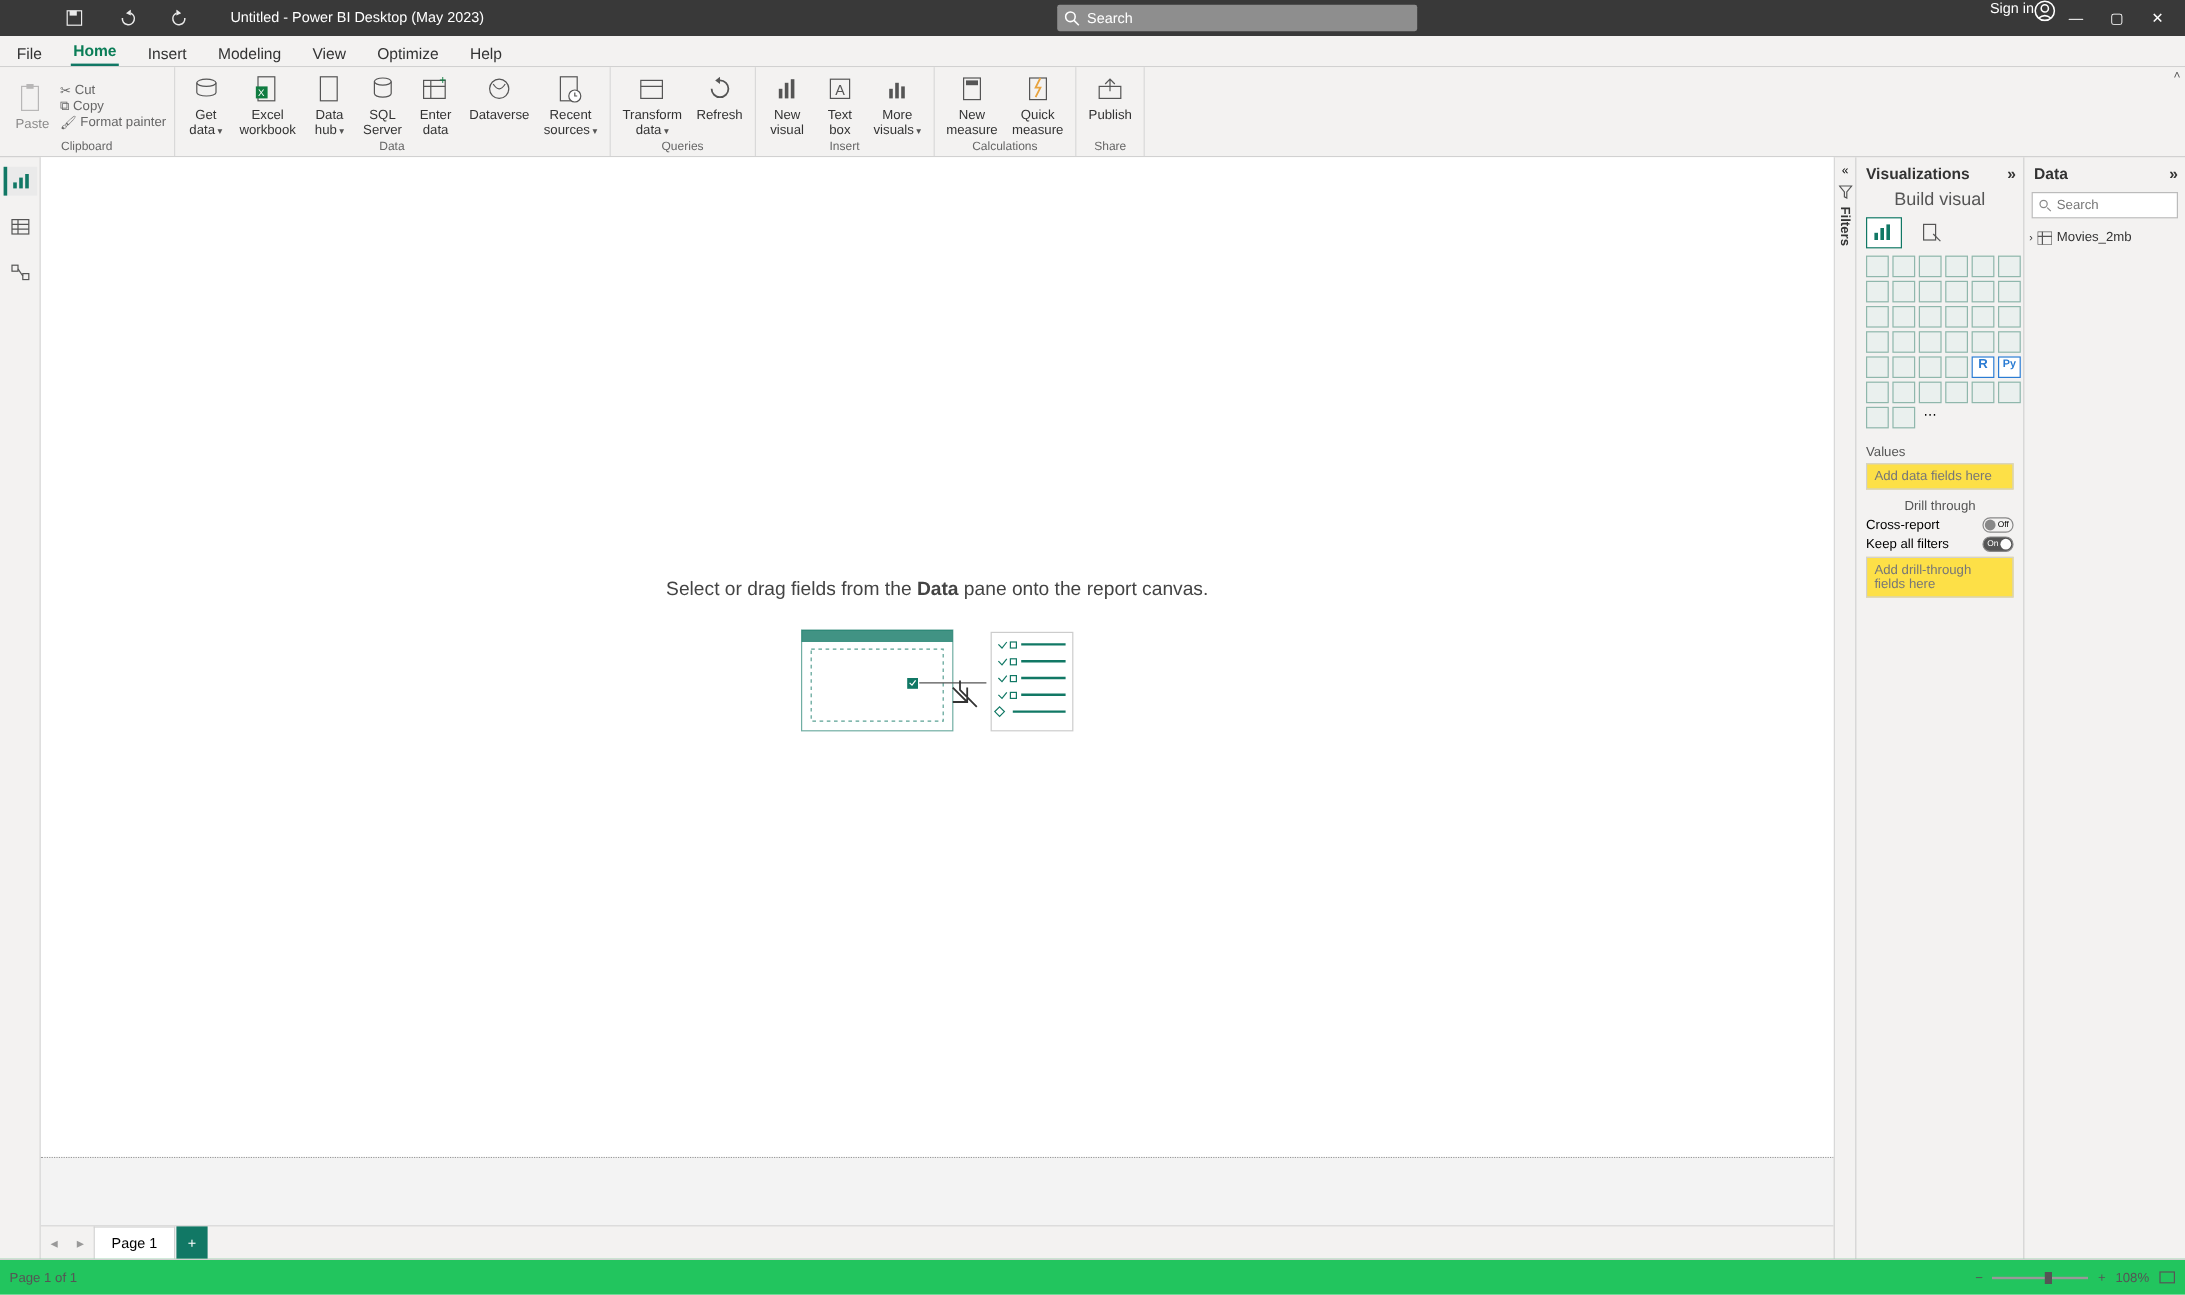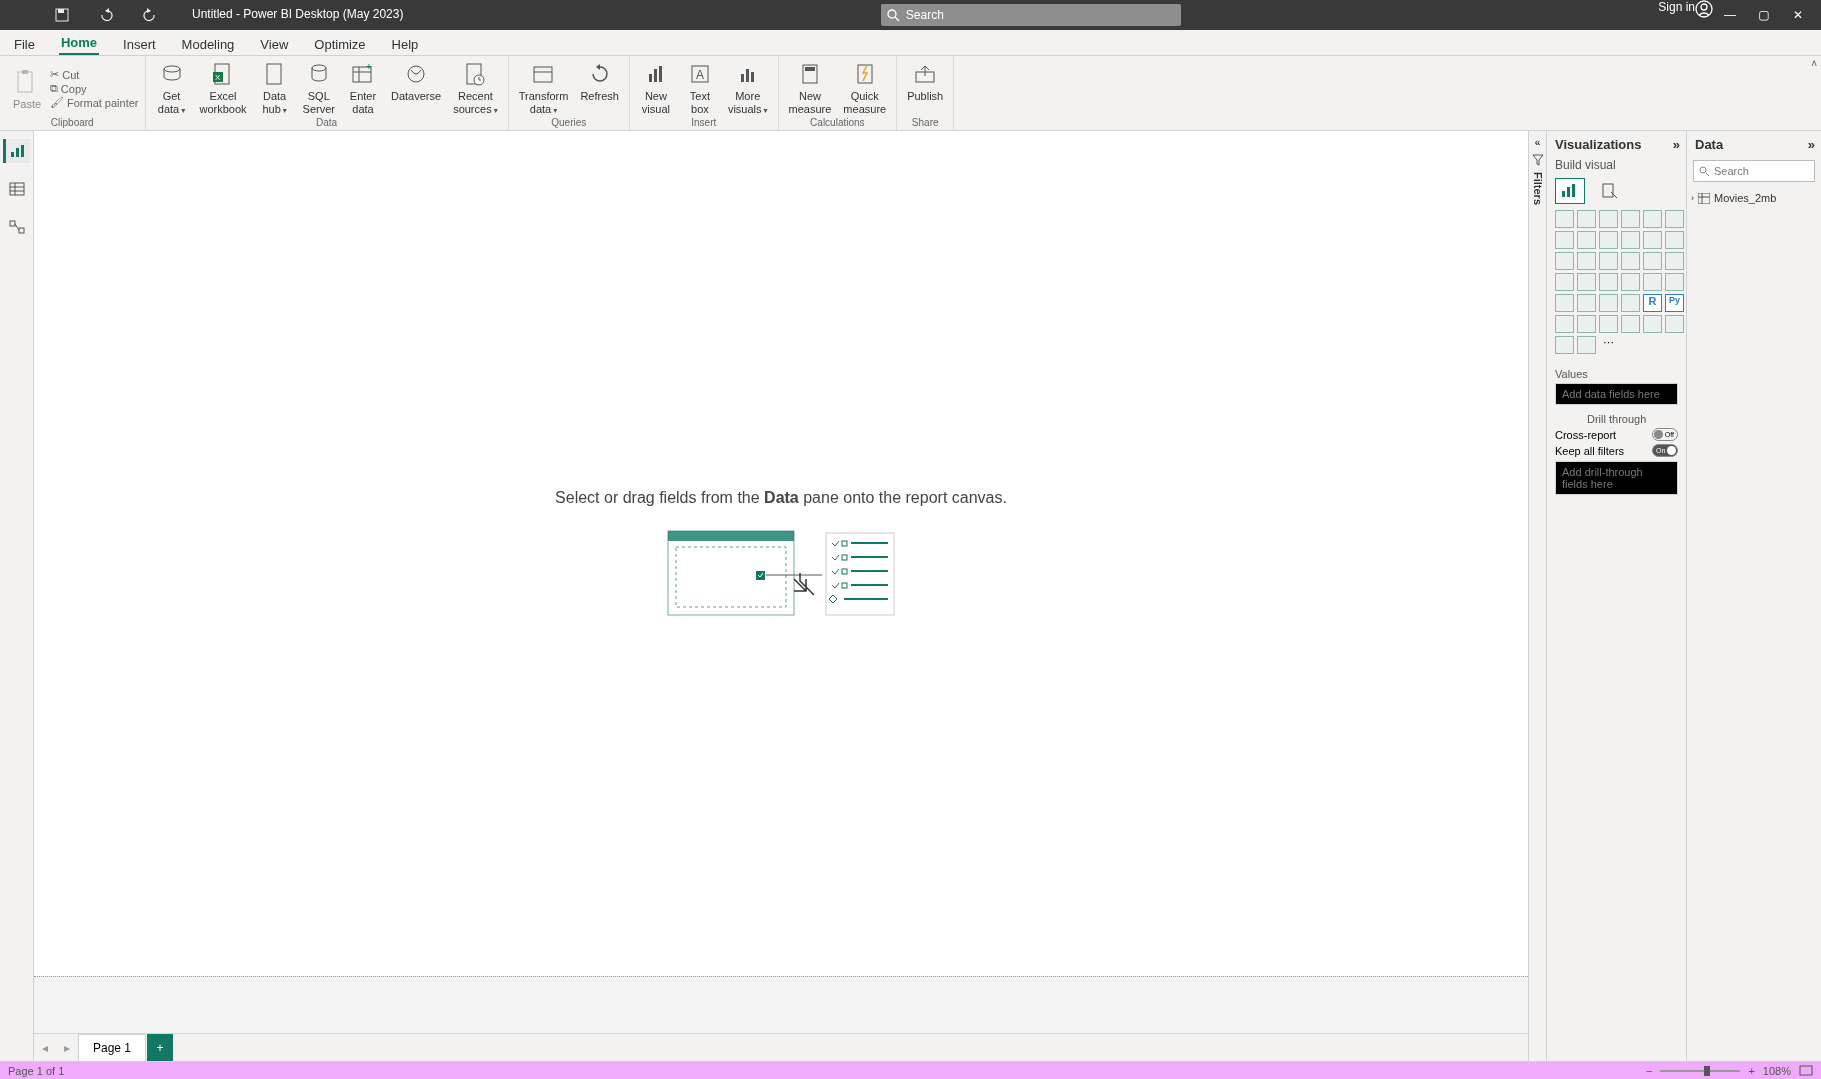--- a/index.html
+++ b/index.html
@@ -52,44 +52,44 @@
 .pagetabs .ptab { background:#fff; border:1px solid #d1d1d1; border-bottom:none; display:flex; align-items:center; padding:0 14px; }
 .pagetabs .addbtn { width:26px; background:#117865; color:#fff; display:flex; align-items:center; justify-content:center; margin-left:1px; }
 
 
 .filtersbar { width:18px; background:#f3f2f1; border-left:1px solid #d1d1d1; display:flex; flex-direction:column; align-items:center; padding-top:6px; gap:6px; }
 .filtersbar .vlabel { writing-mode:vertical-rl; font-size:11px; font-weight:600; color:#333; }
 
 
 .vizpane { width:140px; background:#f3f2f1; border-left:1px solid #d1d1d1; display:flex; flex-direction:column; font-size:11px; }
 .panehdr { display:flex; align-items:center; justify-content:space-between; padding:6px 6px 4px 8px; font-size:13px; font-weight:700; color:#333; }
-.vizpane .sub { font-size:12px; padding:2px 8px; color:#555; }
+.vizpane .sub { font-size:15px; padding:2px 8px; color:#555;text-align:center; }
 .viztabs { display:flex; gap:10px; padding:4px 8px 0 8px; }
 .viztabs .vt { width:30px; height:26px; border:1px solid transparent; display:flex; align-items:center; justify-content:center; }
 .viztabs .vt.active { background:#fff; border:1px solid #117865; }
 .vizgrid { display:grid; grid-template-columns:repeat(6, 19px); gap:3px; padding:6px 8px; }
 .vizgrid .vg { width:19px; height:18px; background:#eaf0ee; border:1px solid #8fb7ac; }
 .vpanesec { padding:4px 8px; }
 .vpanesec .hdr { font-size:11px; color:#555; margin:4px 0 3px 0; }
-.dropzone { background:#000000; border:1px solid #d1d1d1; padding:4px 6px; color:#777; font-size:11px; }
+.dropzone { background:#fde047; border:1px solid #d1d1d1; padding:4px 6px; color:#777; font-size:11px; }
 .trow { display:flex; align-items:center; justify-content:space-between; margin:3px 0; }
 .toggle { width:26px; height:13px; border:1px solid #888; border-radius:7px; position:relative; font-size:7px; display:flex; align-items:center; }
 .toggle.off::after { content:""; width:9px; height:9px; border-radius:50%; background:#888; position:absolute; left:1px; }
 .toggle.on { background:#555; color:#fff; }
 .toggle.on::after { content:""; width:9px; height:9px; border-radius:50%; background:#fff; position:absolute; right:1px; }
 .toggle .tlabel { font-size:7px; margin:0 3px; }
 
 
 .datapane { width:135px; background:#f3f2f1; border-left:1px solid #d1d1d1; display:flex; flex-direction:column; font-size:11px; }
 .datapane .searchbox { margin:4px 6px; border:1px solid #bbb; background:#fff; height:22px; display:flex; align-items:center; padding:0 5px; gap:4px; color:#777; }
 .datapane .tree { padding:4px 4px; }
 .datapane .tree .node { display:flex; align-items:center; gap:4px; padding:2px 0; color:#333; }
 
 
-.statusbar { height:18px; background:#f0abfc; border-top:1px solid #d1d1d1; display:flex; align-items:center; font-size:11px; color:#555; padding:0 8px; gap:8px; }
+.statusbar { height:30px; background:#22c55e; border-top:1px solid #d1d1d1; display:flex; align-items:center; font-size:11px; color:#555; padding:0 8px; gap:8px; }
 .statusbar .spacer { flex:1; }
 .zoomslider { width:80px; height:2px; background:#999; position:relative; }
 .zoomslider::after { content:""; width:6px; height:10px; background:#555; position:absolute; left:44px; top:-4px; }
 
 svg { display:block; }
 </style>
 </head>
 <body>
 
 <div class="titlebar">

